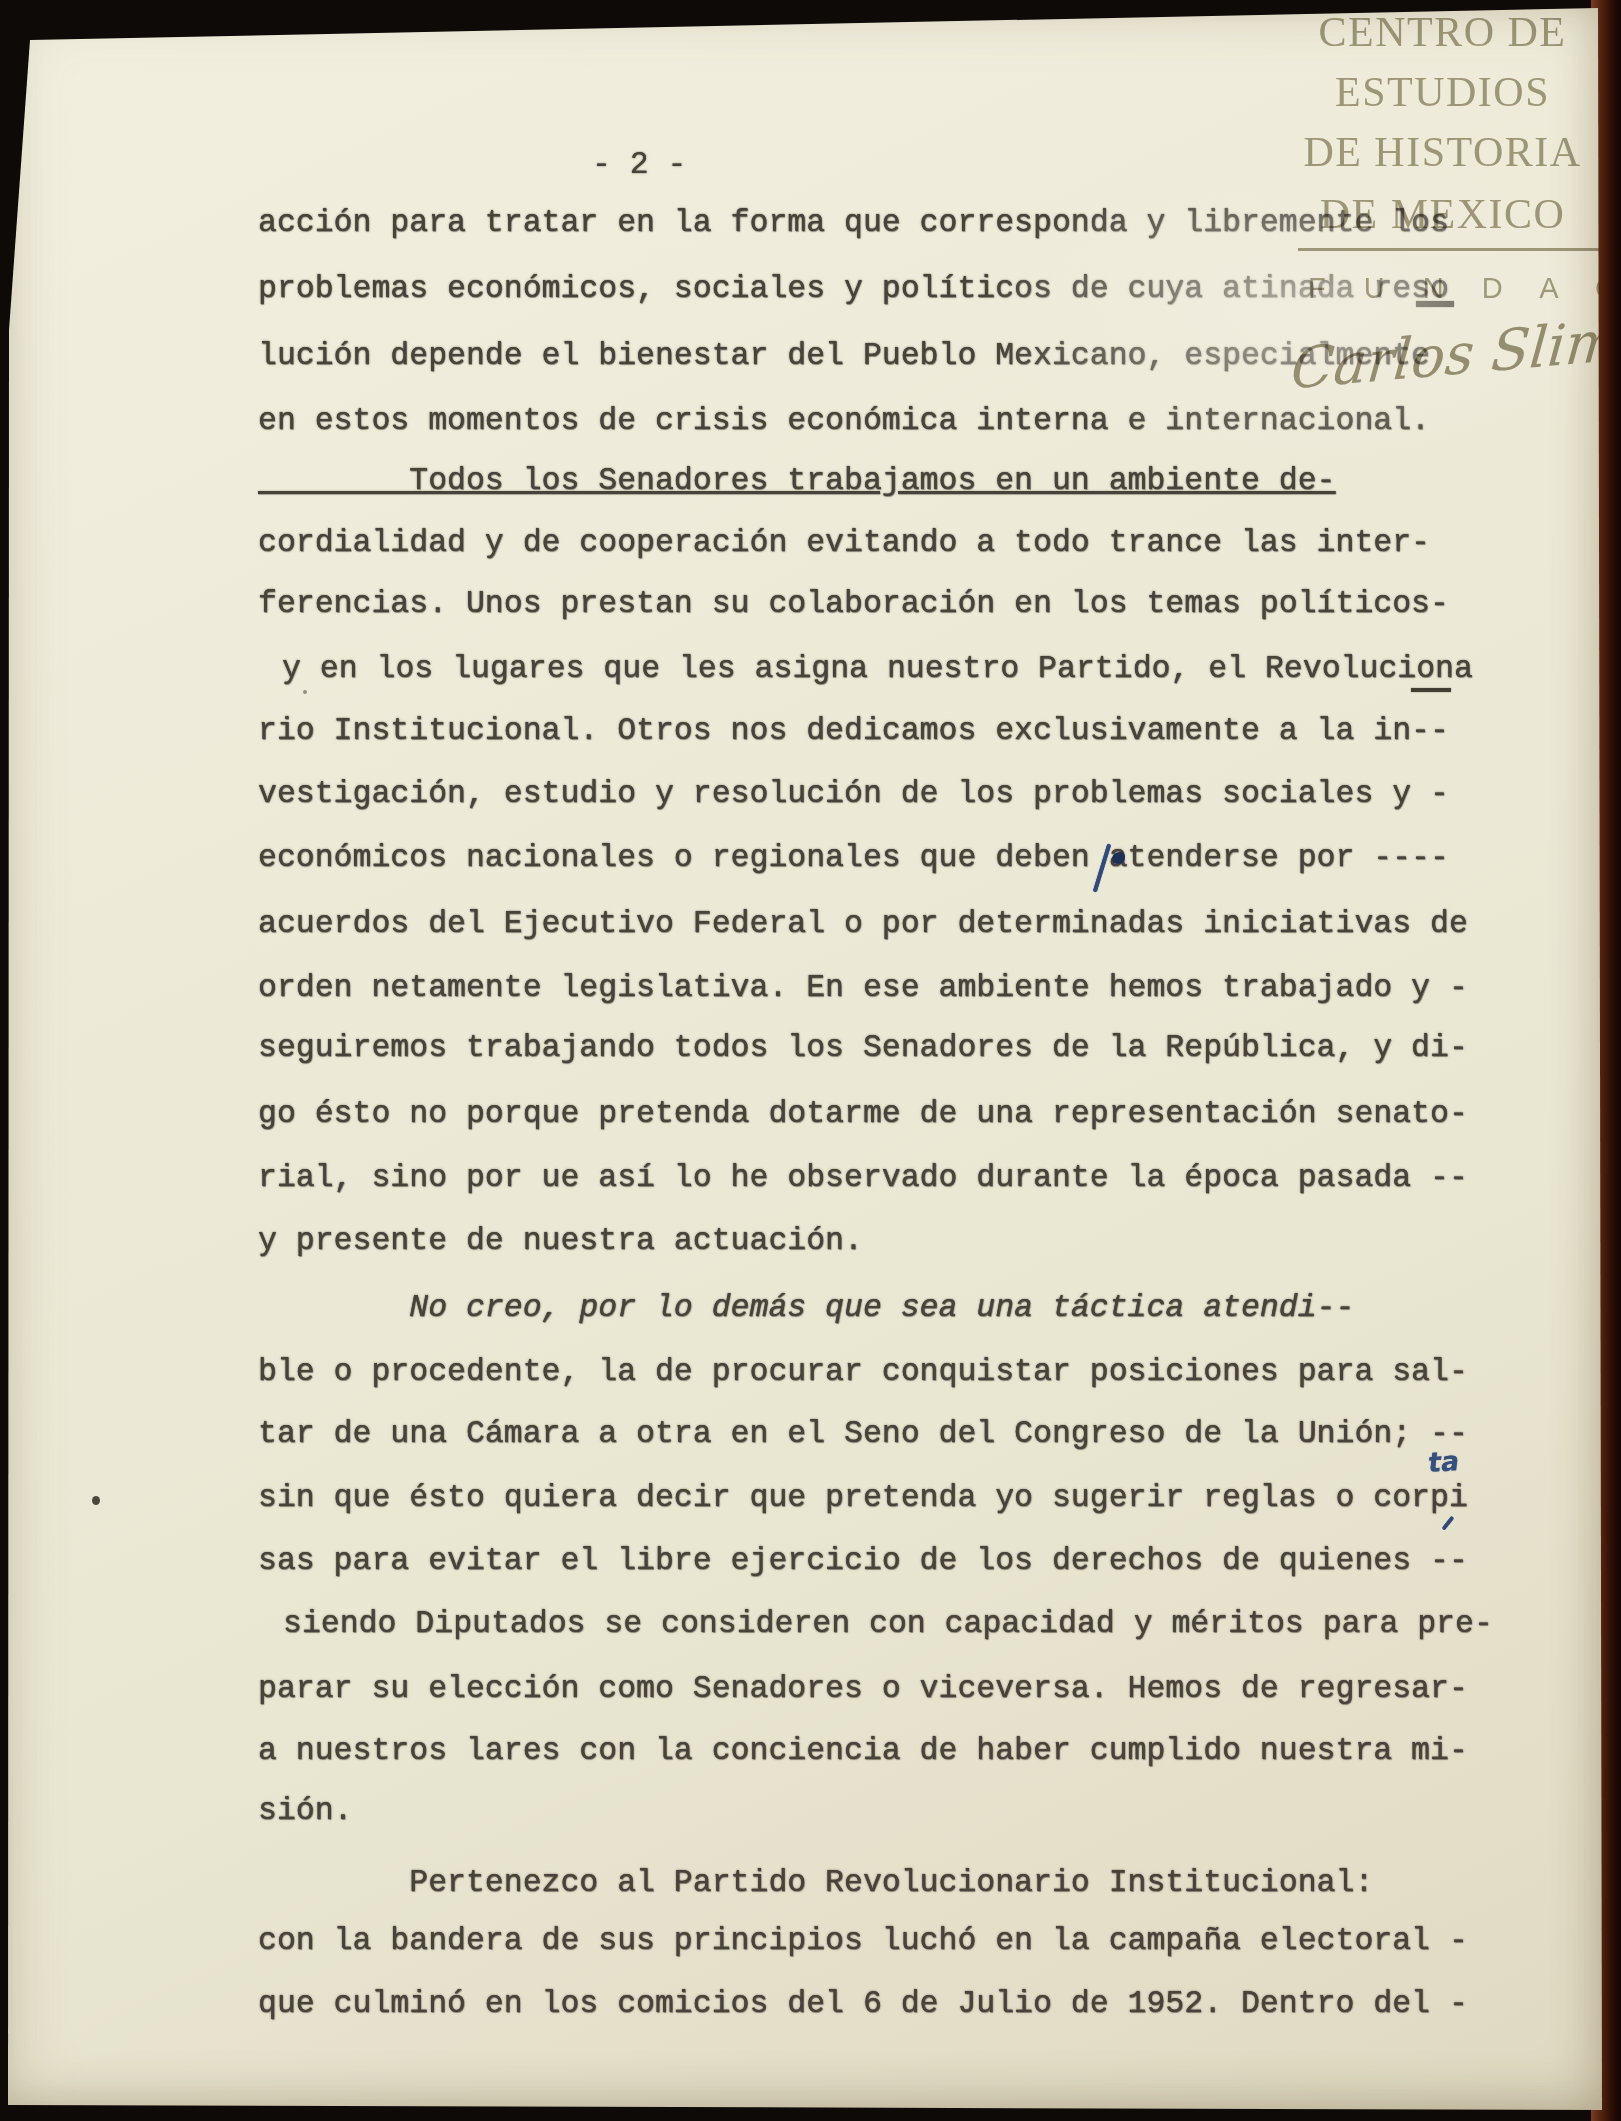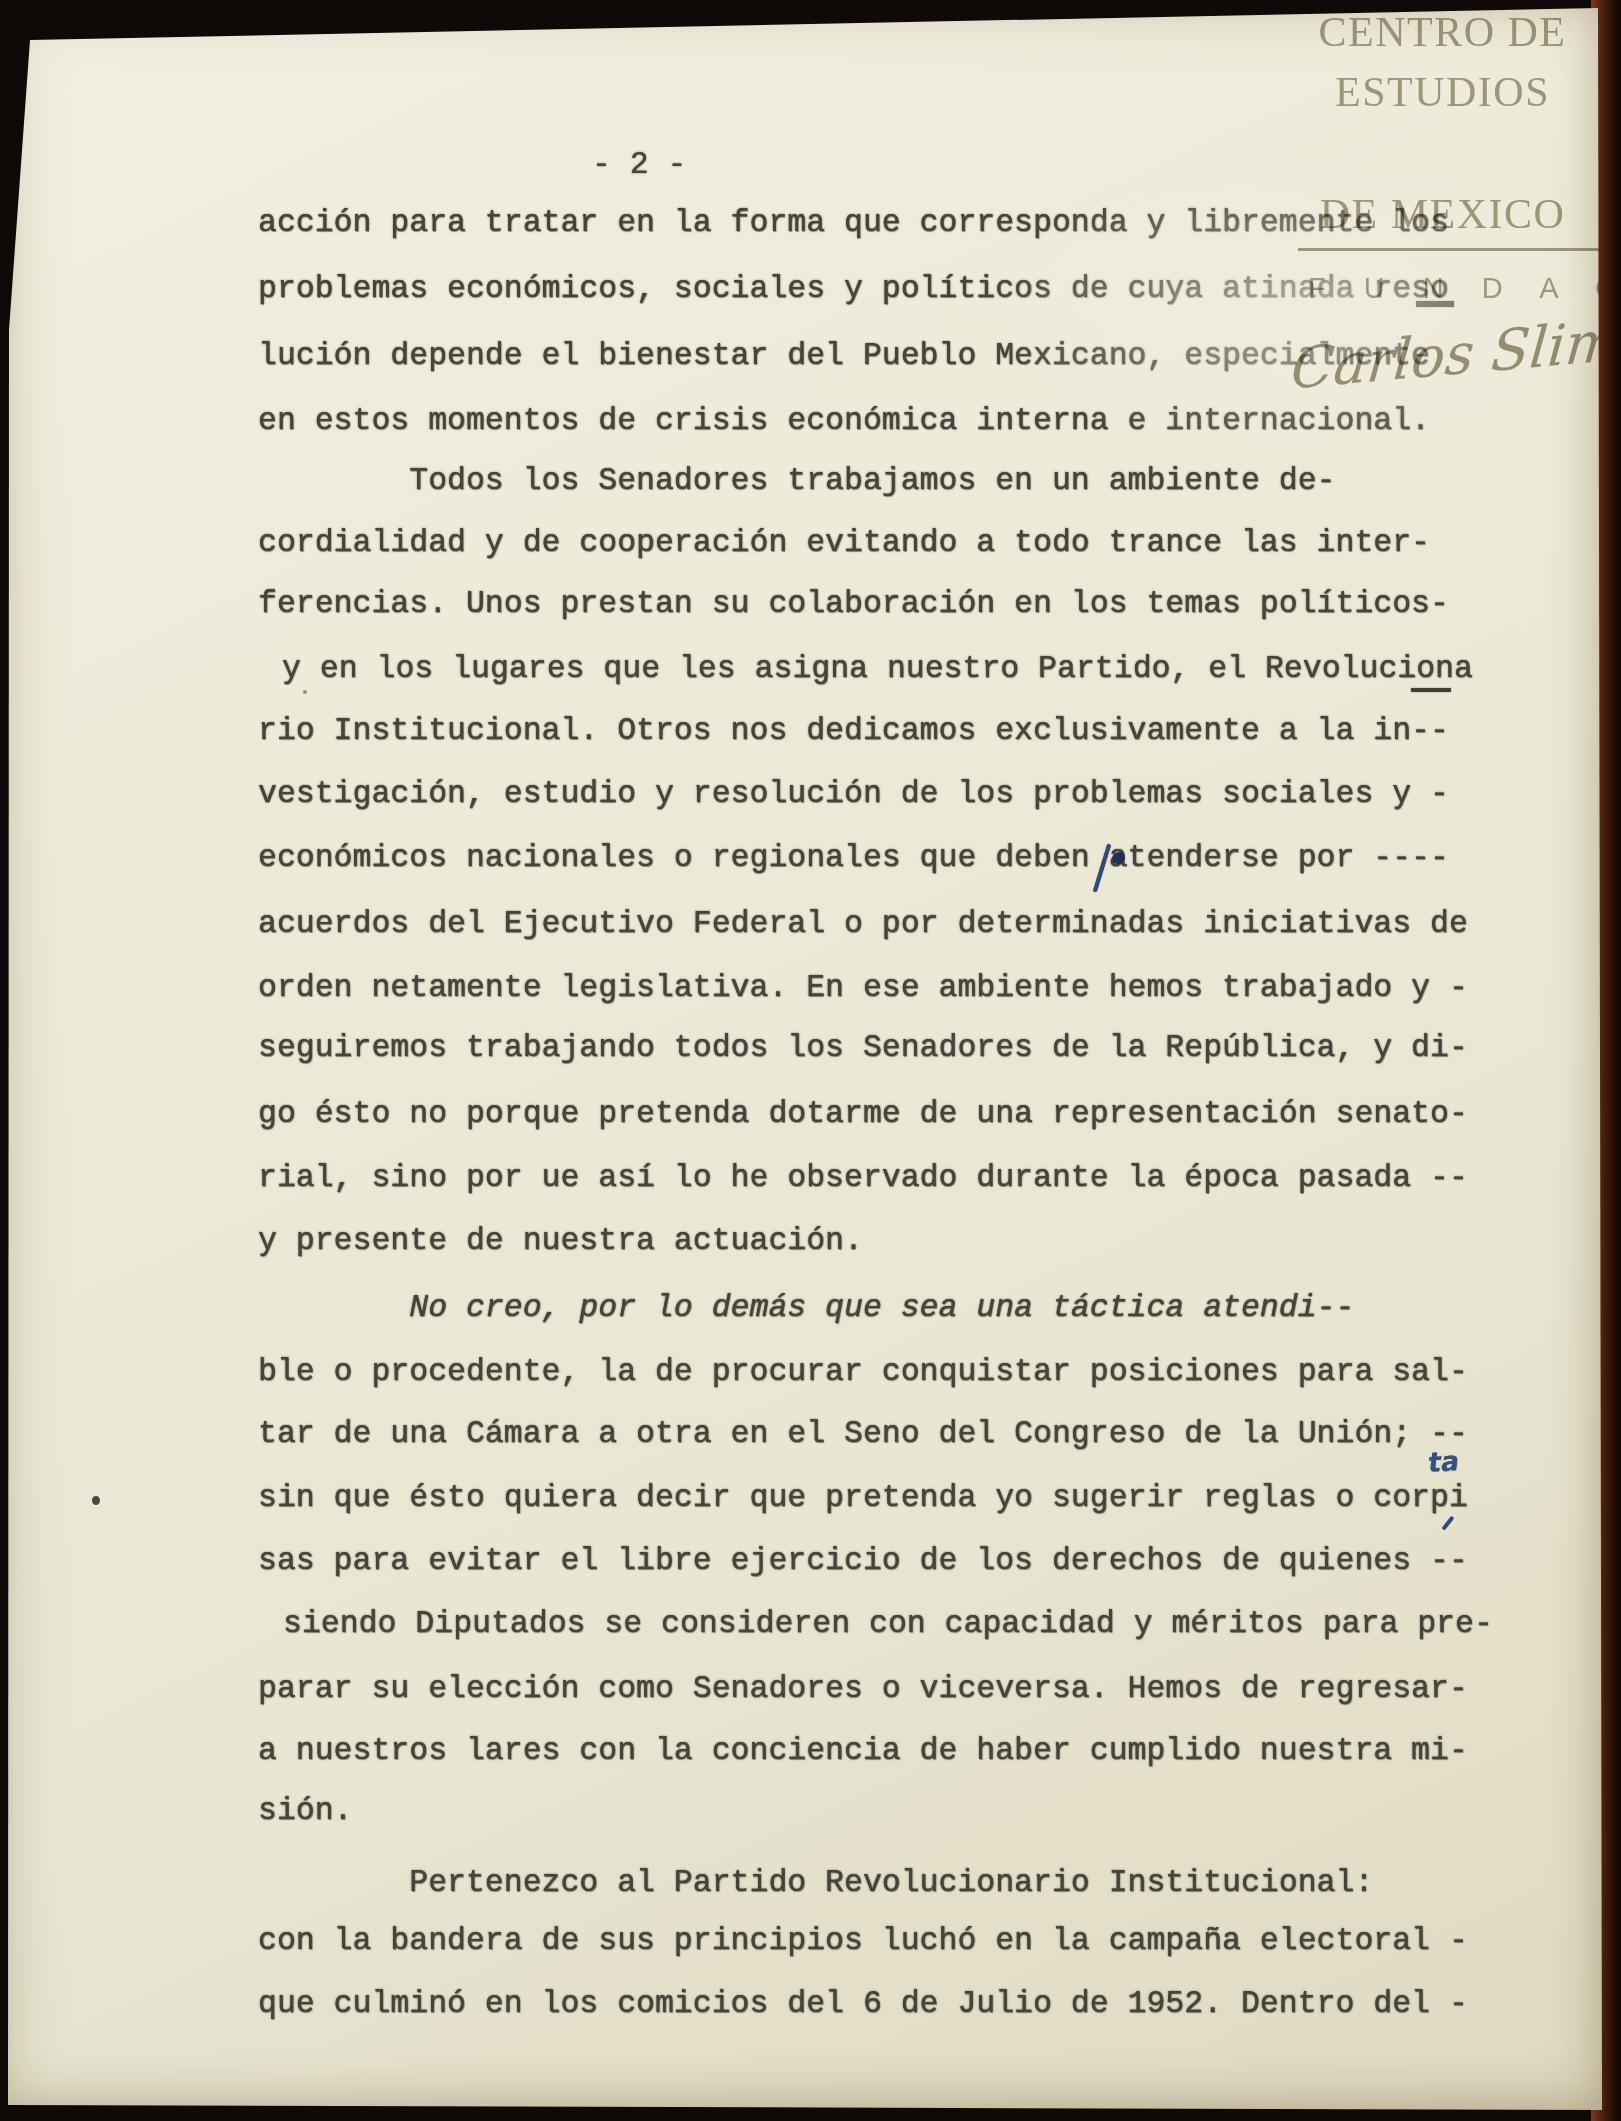--- a/index.html
+++ b/index.html
@@ -56,21 +56,21 @@
 
   <div id="paper">
 
     <div id="page-number">- 2 -</div>
 
     <div id="typed-lines">
         <div class="tline" style="top: 206px;">acción para tratar en la forma que corresponda y libremente los</div>
         <div class="tline" style="top: 272px;">problemas económicos, sociales y políticos de cuya atinada reso</div>
         <div class="tline" style="top: 339px;">lución depende el bienestar del Pueblo Mexicano, especialmente</div>
         <div class="tline" style="top: 404px;">en estos momentos de crisis económica interna e internacional.</div>
-        <div class="tline" style="top: 464px;">        Todos los Senadores trabajamos en un ambiente de-</div>
+        <div class="tline" style="top: 464px; text-decoration: underline;">        Todos los Senadores trabajamos en un ambiente de-</div>
         <div class="tline" style="top: 526px;">cordialidad y de cooperación evitando a todo trance las inter-</div>
         <div class="tline" style="top: 587px;">ferencias. Unos prestan su colaboración en los temas políticos-</div>
         <div class="tline" style="top: 652px; margin-left: 24px;">y en los lugares que les asigna nuestro Partido, el Revoluciona</div>
         <div class="tline" style="top: 714px;">rio Institucional. Otros nos dedicamos exclusivamente a la in--</div>
         <div class="tline" style="top: 777px;">vestigación, estudio y resolución de los problemas sociales y -</div>
         <div class="tline" style="top: 841px;">económicos nacionales o regionales que deben atenderse por ----</div>
         <div class="tline" style="top: 907px;">acuerdos del Ejecutivo Federal o por determinadas iniciativas de</div>
         <div class="tline" style="top: 971px;">orden netamente legislativa. En ese ambiente hemos trabajado y -</div>
         <div class="tline" style="top: 1031px;">seguiremos trabajando todos los Senadores de la República, y di-</div>
         <div class="tline" style="top: 1097px;">go ésto no porque pretenda dotarme de una representación senato-</div>
@@ -99,19 +99,20 @@
     <div id="ink-slash"></div>
     <div id="ink-slash-blob"></div>
     <div id="ink-ta" class="ink">ta</div>
     <div id="ink-caret"></div>
 
     <div id="stamp-fade"></div>
 
     <div id="stamp">
       <div class="stamp-line" style="top:68px;">ESTUDIOS</div>
       <div class="stamp-line" style="top:8px;">CENTRO DE</div>
+      <div class="stamp-line" style="top:128px;">DE HISTORIA</div>
       <div class="stamp-line" style="top:190px;">DE MEXICO</div>
       <div id="stamp-rule"></div>
       <div id="stamp-foundation">F U N D A C I Ó N</div>
       <div id="stamp-signature">Carlos Slim</div>
     </div>
   </div>
 </div>
 
 </body></html>

